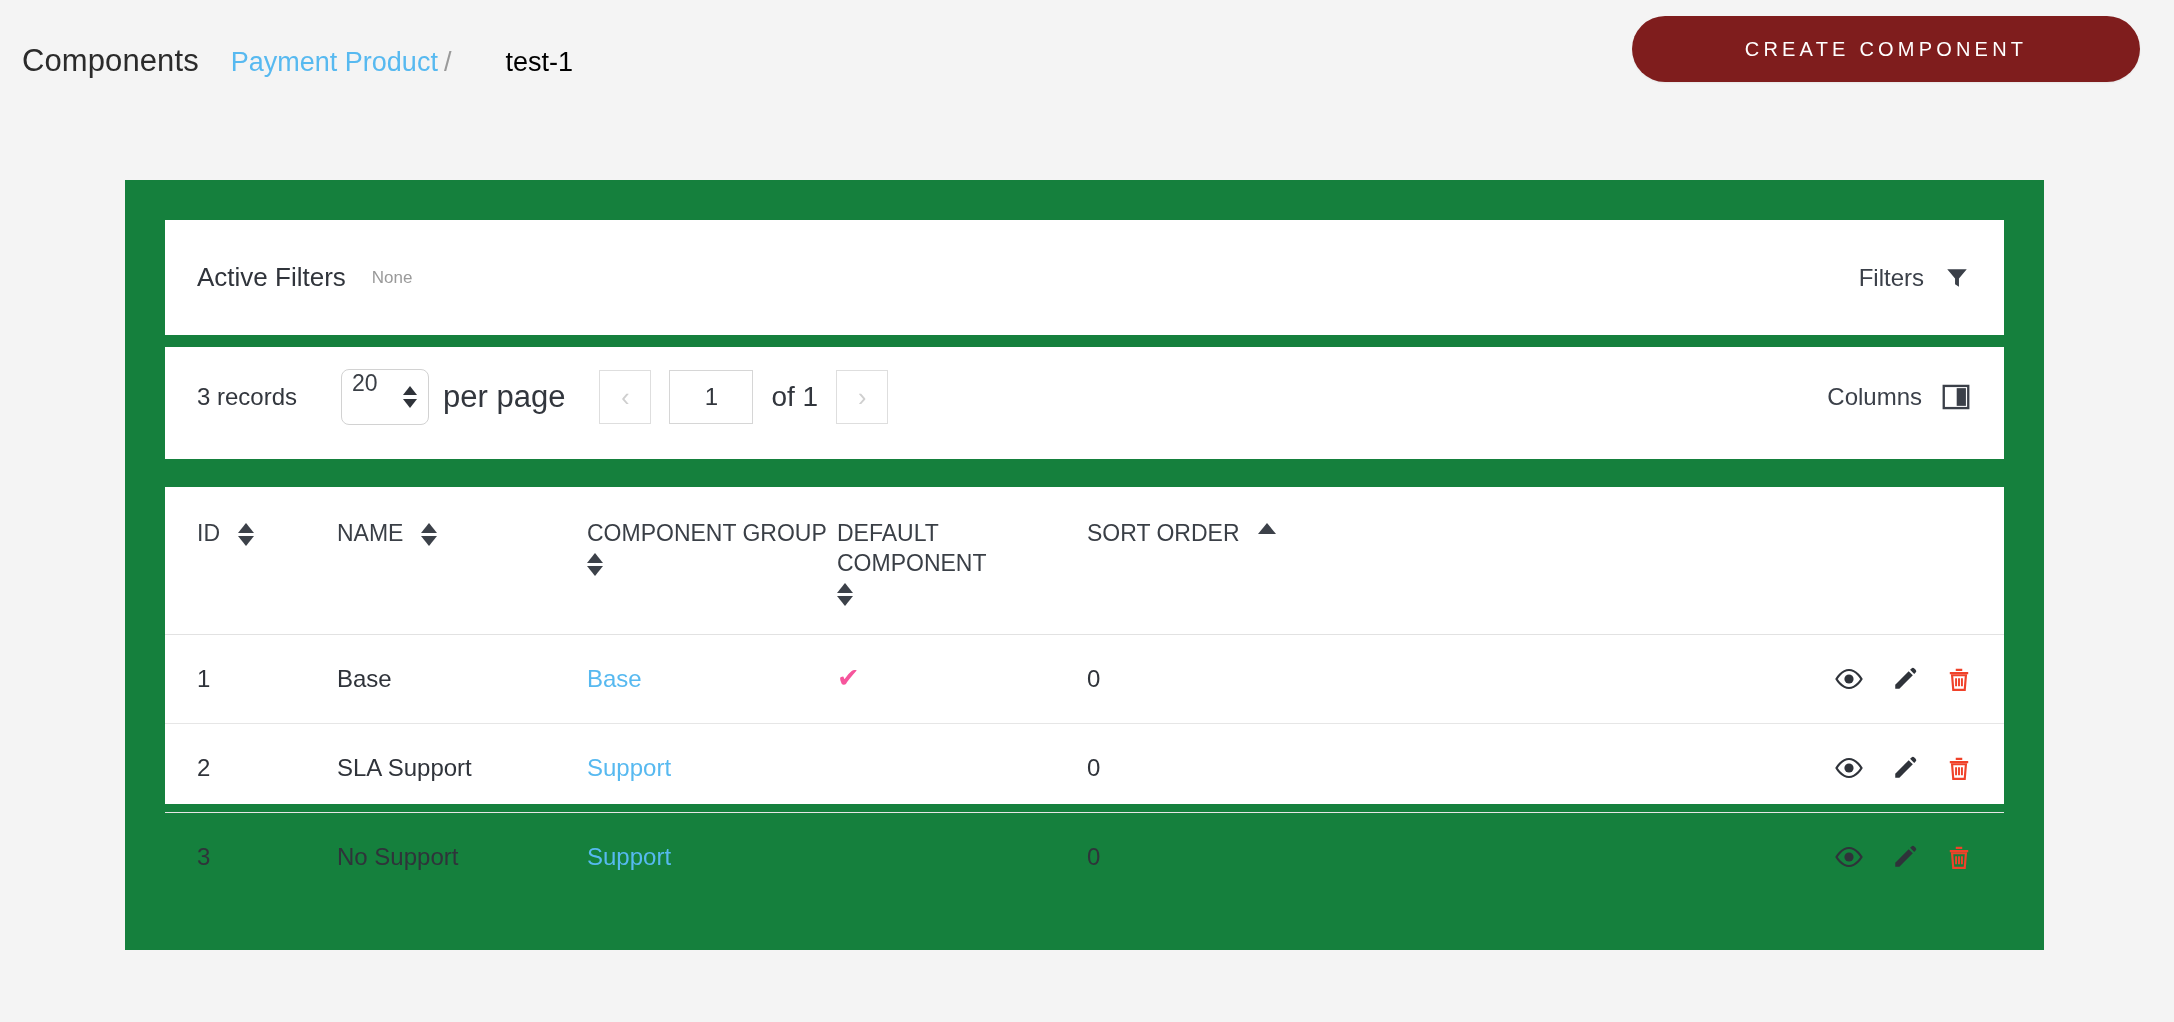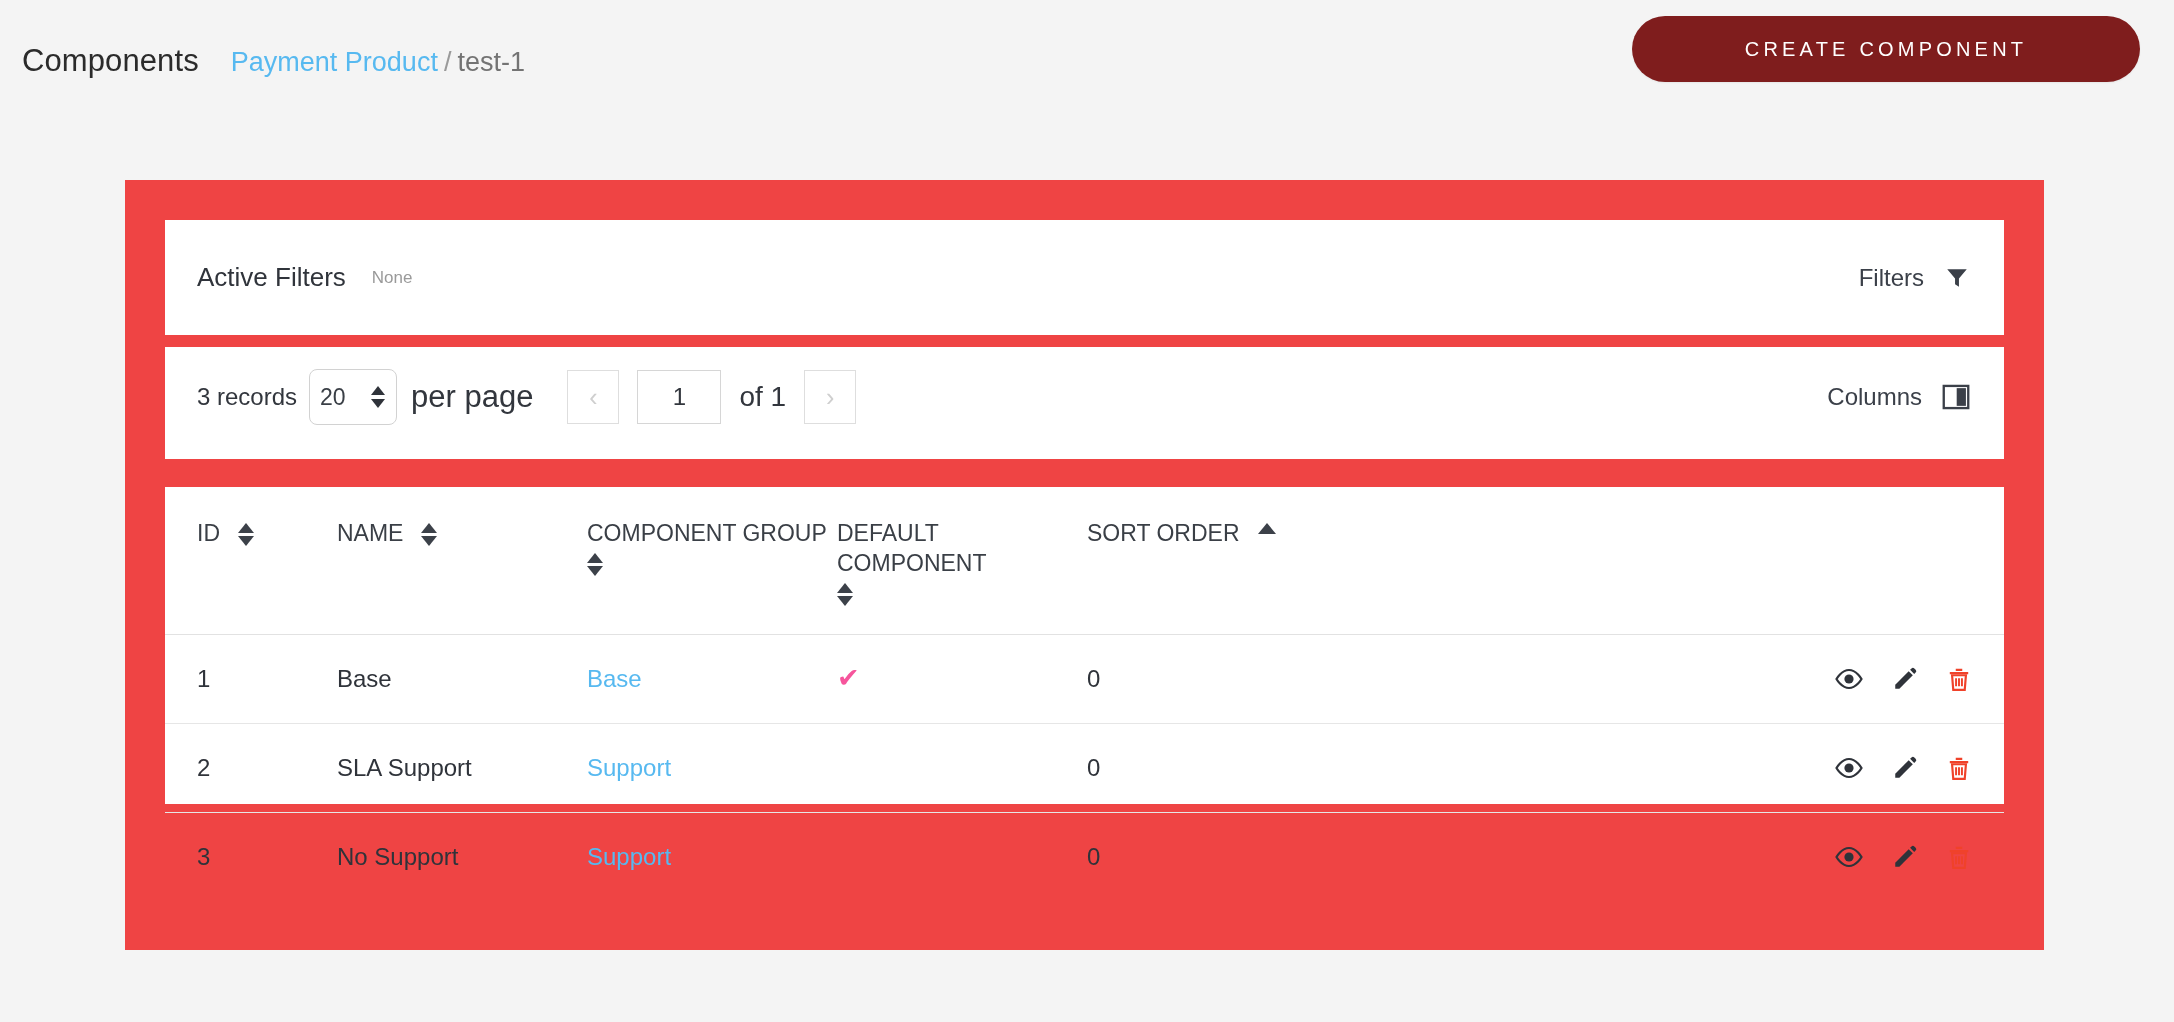--- a/index.html
+++ b/index.html
@@ -45,21 +45,22 @@
   .crumb-link {
     color: #57b9f0;
     text-decoration: none;
     cursor: pointer;
   }
   .crumb-sep {
     color: #9a9a9a;
     padding: 0 6px;
   }
   .crumb-current {
-    color: #737373;
+    color: #000000;
+    margin-left: 48px;
   }
 
   .create-btn {
     position: absolute;
     right: 34px;
     top: 16px;
     width: 508px;
     height: 66px;
     border: none;
     border-radius: 34px;
@@ -75,21 +76,21 @@
     box-shadow: 0 1px 2px rgba(0,0,0,.06);
   }
 
   
   .panel {
     position: absolute;
     left: 125px;
     top: 180px;
     width: 1919px;
     height: 770px;
-    background: #ef4444;
+    background: #15803d;
     box-sizing: border-box;
   }
 
   .card {
     position: absolute;
     left: 40px;
     background: #ffffff;
     box-sizing: border-box;
     width: 1839px;
   }
@@ -132,28 +133,27 @@
     height: 112px;
     display: flex;
     align-items: center;
     padding: 0 34px 12px 32px;
   }
   .records-count {
     font-size: 24px;
     color: #32363d;
   }
   .per-page-select {
-    margin-left: 12px;
+    margin-left: 44px;
     width: 88px;
     height: 56px;
     border: 1px solid #d2d2d2;
     border-radius: 8px;
     background: #fff;
     display: flex;
-    align-items: center;
     padding: 0 10px;
     box-sizing: border-box;
     cursor: pointer;
     position: relative;
   }
   .per-page-select .val {
     font-size: 23px;
     color: #3a3f46;
   }
   .spinner {

